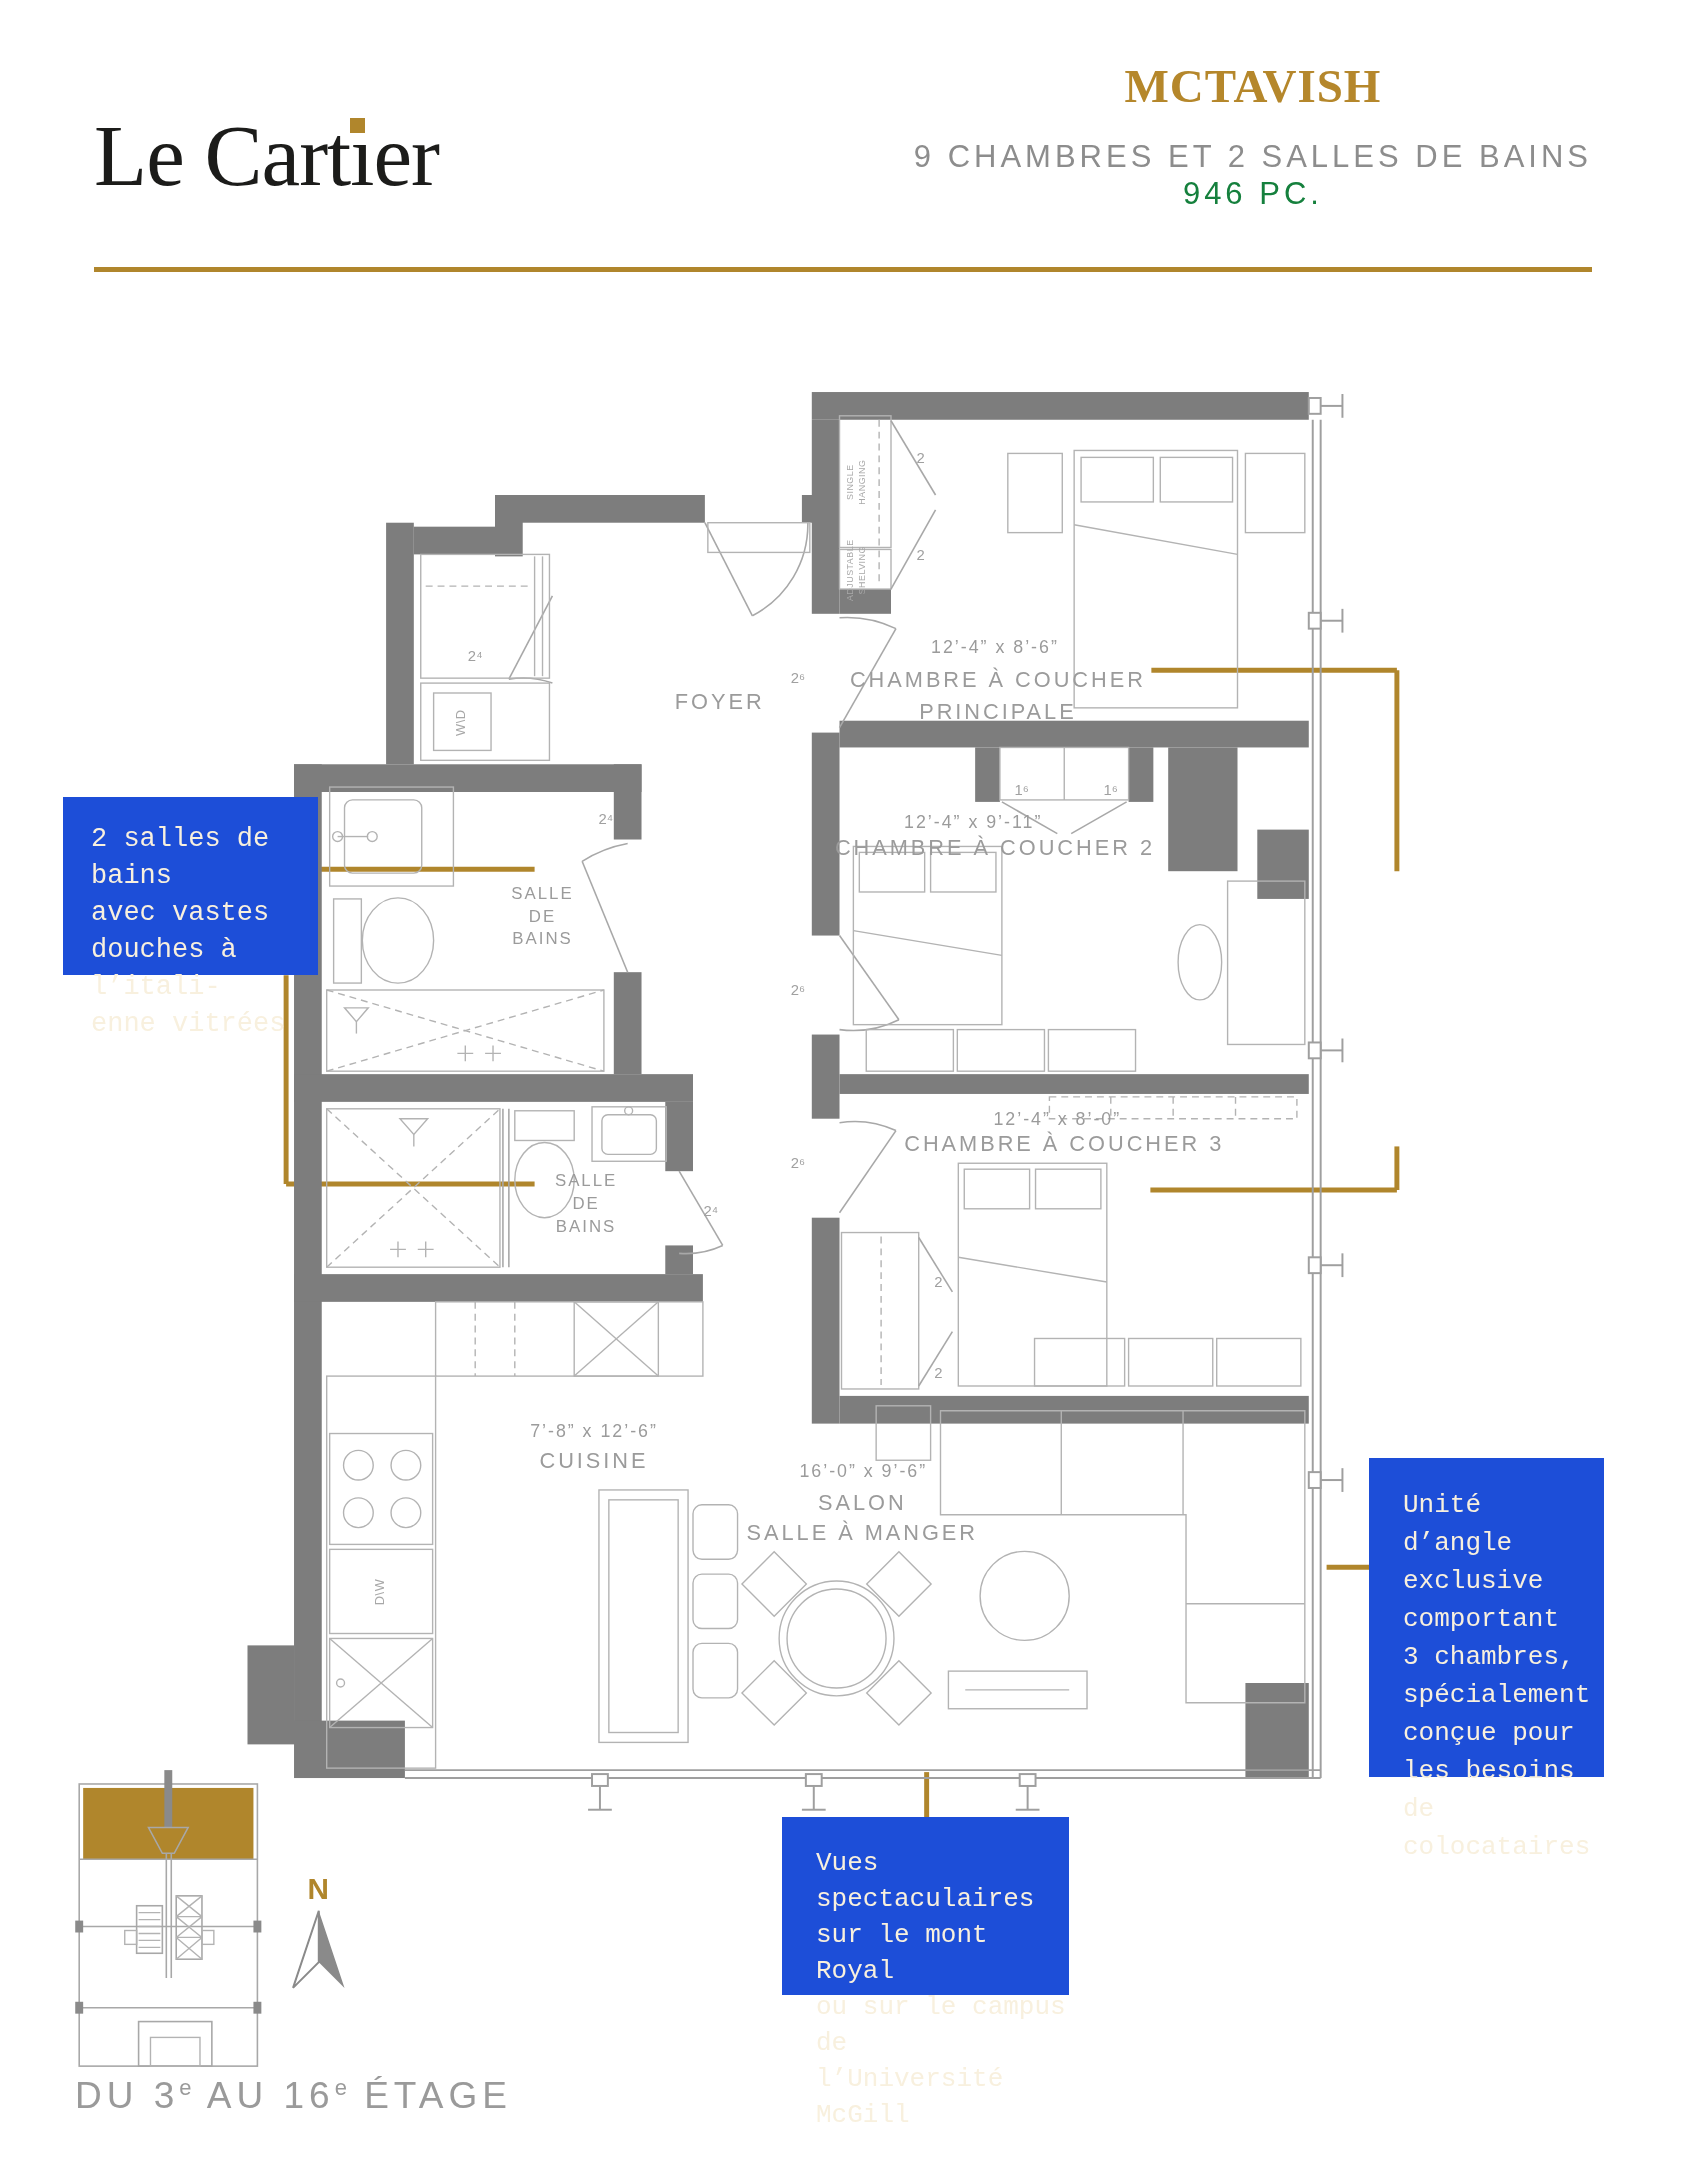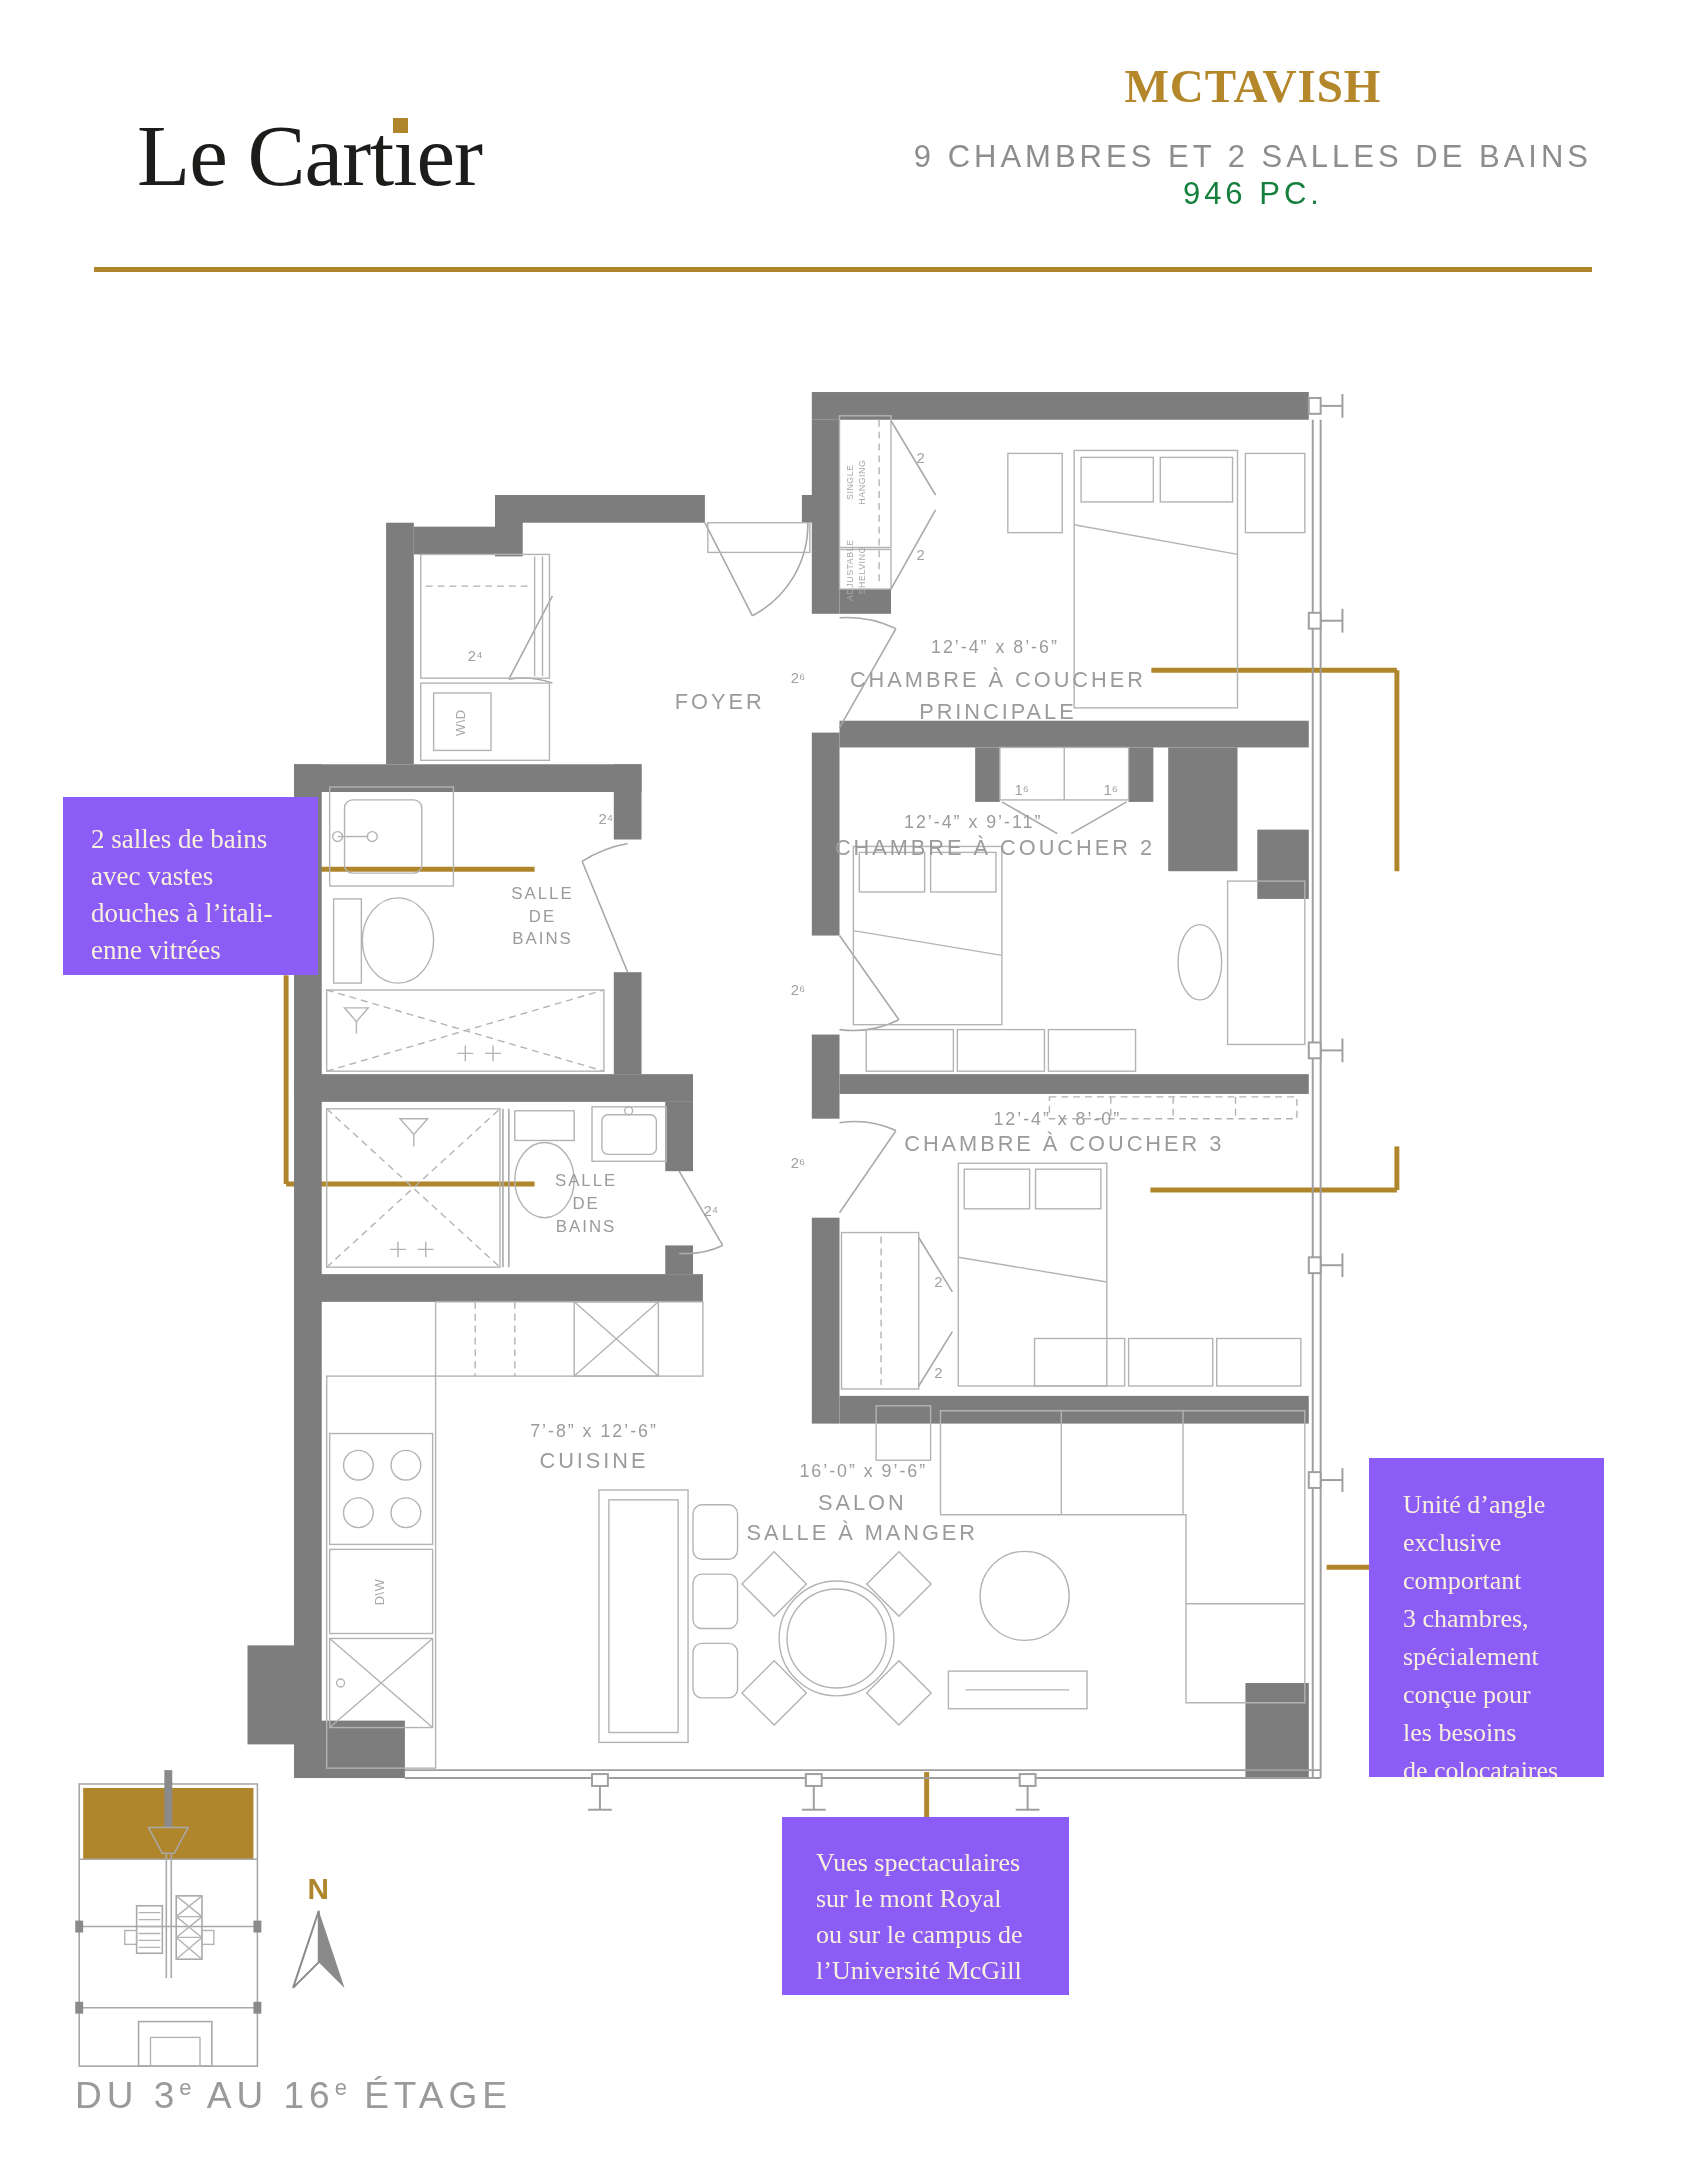--- a/index.html
+++ b/index.html
@@ -1,31 +1,31 @@
 <!DOCTYPE html>
 <html><head>
 <meta charset="utf-8">
 <style>
   html,body{margin:0;padding:0;background:#ffffff;}
   #page{position:relative;width:1683px;height:2178px;background:#ffffff;overflow:hidden;
         font-family:"Liberation Sans","DejaVu Sans",sans-serif;}
   
   .logo{position:absolute;left:94px;top:105px;font-family:"Liberation Serif","DejaVu Serif",serif;
-        font-size:87px;color:#1c1c1a;letter-spacing:-1px;white-space:nowrap;margin-left:43px;}
+        font-size:87px;color:#1c1c1a;letter-spacing:-1px;white-space:nowrap;}
   .logo .iwrap{position:relative;display:inline-block;}
   .logo-dot{position:absolute;left:0px;top:13px;width:15px;height:15px;background:#B0862C;}
   .header-right{position:absolute;right:91px;top:59px;text-align:center;}
   .unit-name{font-family:"Liberation Serif","DejaVu Serif",serif;font-weight:bold;
              font-size:47px;color:#B5872B;letter-spacing:1px;}
   .subtitle{margin-top:26px;font-size:31px;color:#8d8d8d;letter-spacing:4px;font-weight:normal;}
   .area{margin-top:1px;font-size:31px;color:#15803d;letter-spacing:4px;}
   .gold-rule{position:absolute;left:94px;top:267px;width:1498px;height:5px;background:#B0862C;}
   
-  .callout{position:absolute;background:#8b5cf6;color:#F8F0DE;
-           font-family:Liberation Serif, serif;
+  .callout{position:absolute;background:#1d4ed8;color:#F8F0DE;
+           font-family:Liberation Mono, monospace;
            white-space:pre-line;box-sizing:border-box;}
   .co-a{left:63px;top:797px;width:255px;height:178px;padding:24px 0 0 28px;font-size:27px;line-height:37px;}
   .co-b{left:1369px;top:866px;width:266px;height:282px;padding:30px 0 0 36px;font-size:26px;line-height:34px;}
   .co-c{left:1369px;top:1458px;width:235px;height:319px;padding:28px 0 0 34px;font-size:26px;line-height:38px;}
   .co-d{left:782px;top:1817px;width:287px;height:178px;padding:28px 0 0 34px;font-size:26px;line-height:36px;}
   
   .floor-caption{position:absolute;left:75px;top:2075px;font-size:37px;color:#9a9a9a;
                  letter-spacing:5px;white-space:nowrap;}
   .floor-caption sup{font-size:22px;letter-spacing:2px;}
   

